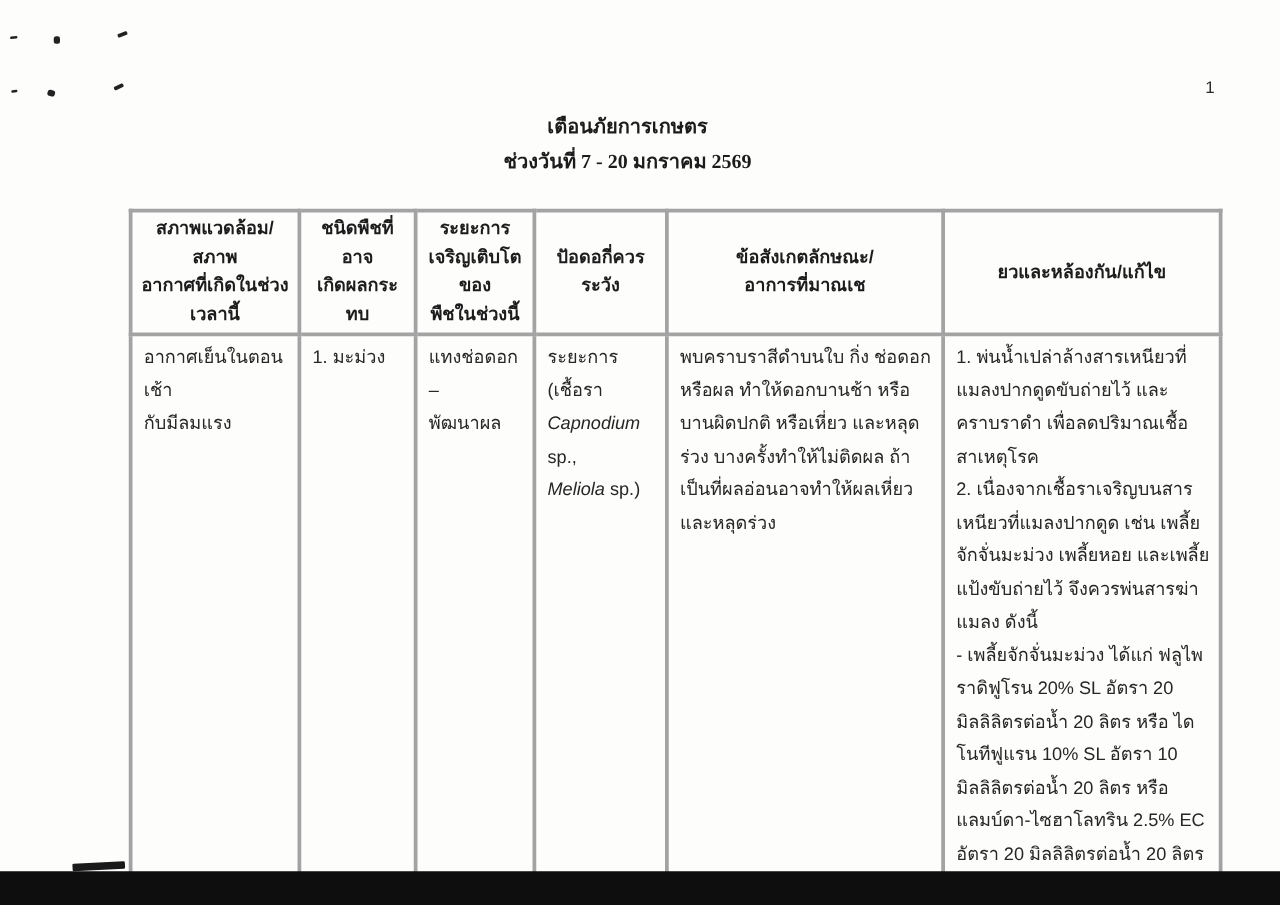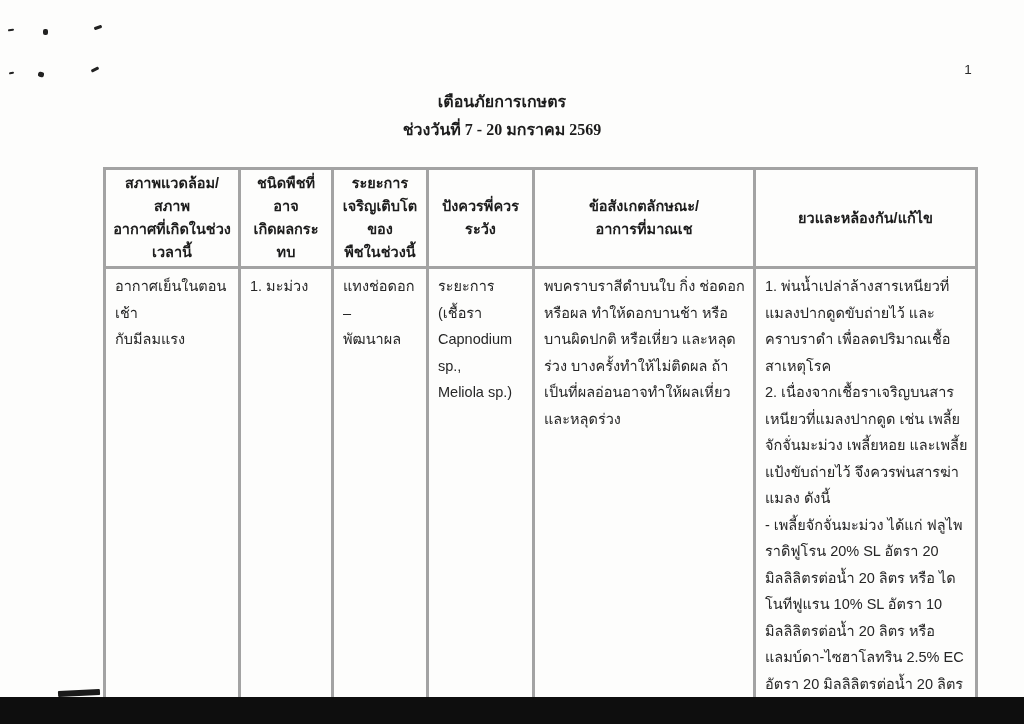--- a/index.html
+++ b/index.html
@@ -92,21 +92,21 @@
   #alert-table td {
     height: 397px;
     vertical-align: top;
     text-align: left;
     font-size: 14.5px;
     line-height: 26.5px;
     padding: 4px 7px 4px 9px;
     color: #262626;
   }
   .cell-line { margin: 0; }
-  .latin { }
+  .latin { font-style: italic; }
   .para { margin: 0; }
 </style>
 </head>
 <body>
 
 <div id="page">
 
   <div class="speck" style="left:8px;  top:29px; width:6px; height:2px; transform:rotate(-8deg);"></div>
   <div class="speck" style="left:43px; top:29px; width:5px; height:6px; border-radius:2px;"></div>
   <div class="speck" style="left:94px; top:26px; width:8px; height:3px; transform:rotate(-20deg);"></div>
@@ -133,21 +133,21 @@
     </colgroup>
     <thead>
       <tr>
         <th class="pre-line">สภาพแวดล้อม/สภาพ
 อากาศที่เกิดในช่วงเวลานี้</th>
         <th class="pre-line">ชนิดพืชที่อาจ
 เกิดผลกระทบ</th>
         <th class="pre-line">ระยะการ
 เจริญเติบโตของ
 พืชในช่วงนี้</th>
-        <th class="pre-line">ปังควรพี่ควรระวัง</th>
+        <th class="pre-line">ปัอดอกี่ควรระวัง</th>
         <th class="pre-line">ข้อสังเกตลักษณะ/
 อาการที่มาณเช</th>
         <th class="pre-line">ยวและหล้องกัน/แก้ไข</th>
       </tr>
     </thead>
     <tbody>
       <tr>
         <td class="pre-line">อากาศเย็นในตอนเช้า
 กับมีลมแรง</td>
         <td>1. มะม่วง</td>

